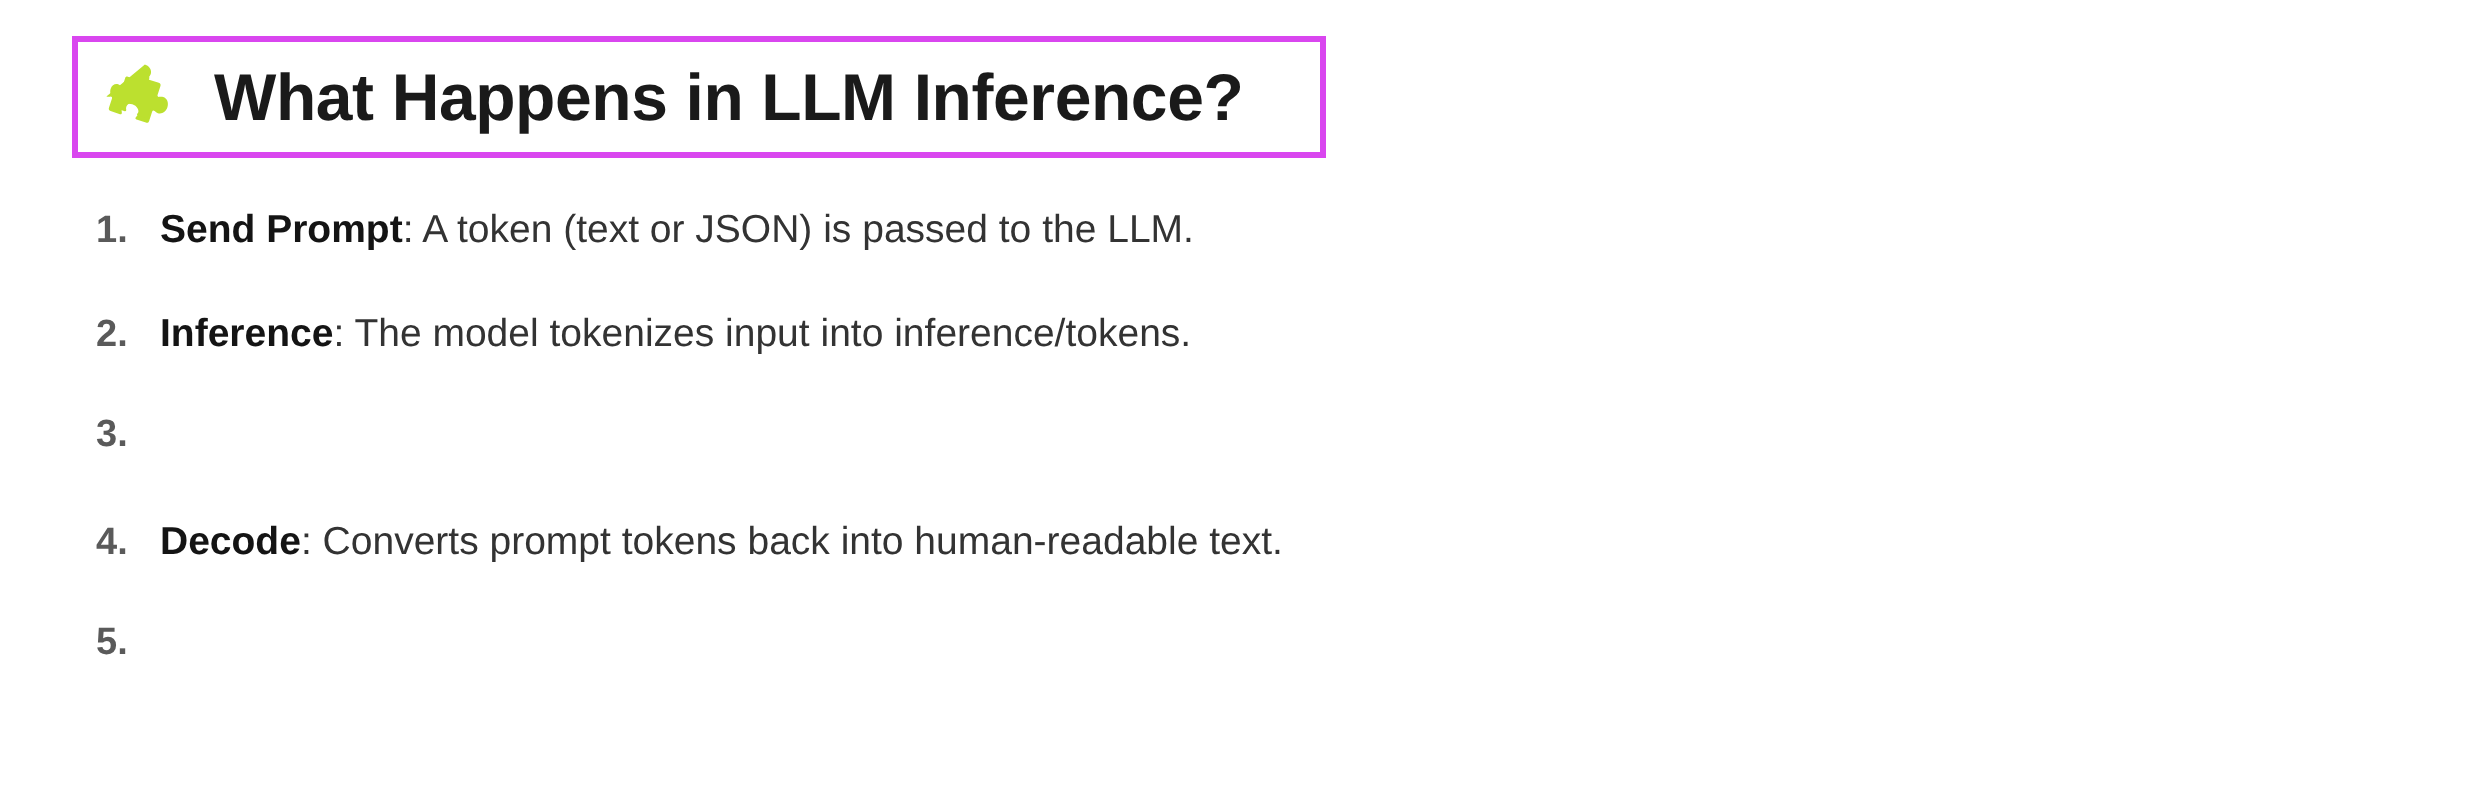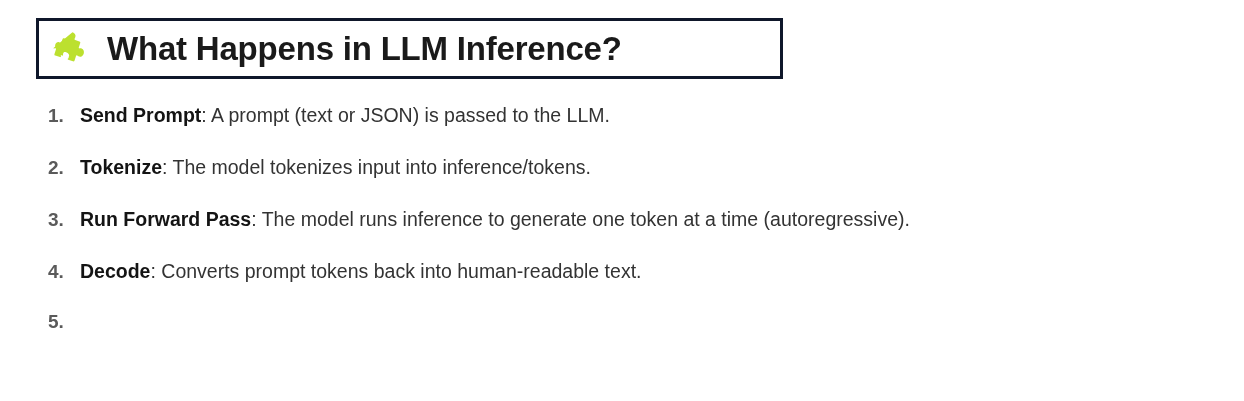--- a/index.html
+++ b/index.html
@@ -20,24 +20,24 @@
     width: 1244px;
     height: 401px;
     background: #ffffff;
   }
 
   
   .title-box {
     position: absolute;
     left: 36px;
     top: 18px;
-    width: 747px;
+    width: 627px;
     height: 61px;
     box-sizing: border-box;
-    border: 3px solid #0f172a;
+    border: 3px solid #d946ef;
     background: #ffffff;
     display: flex;
     align-items: center;
     padding-left: 14px;
   }
 
   .puzzle-icon {
     width: 38px;
     height: 38px;
     flex: 0 0 38px;
@@ -109,31 +109,30 @@
         <path fill="#bce02f" d="M21.8 9.2c3.6 0 6.2 2.3 6.2 5.3 0 1-.3 1.9-.8 2.7-.4.8-.1 1.6.9 1.6h7.4c1.2 0 1.9.7 1.9 1.9v6.8c0 .9.9 1.3 1.6.9.8-.4 1.6-.8 2.7-.8 2.9 0 5.3 2.6 5.3 6.2s-2.3 6.2-5.3 6.2c-1 0-1.9-.3-2.7-.8-.8-.4-1.6-.1-1.6.9v7.1c0 1.2-.7 1.9-1.9 1.9h-7.1c-.9 0-1.3-.9-.9-1.6.4-.8.8-1.6.8-2.7 0-2.9-2.6-5.3-6.2-5.3s-6.2 2.3-6.2 5.3c0 1 .3 1.9.8 2.7.4.8.1 1.6-.9 1.6h-7.1c-1.2 0-1.9-.7-1.9-1.9v-7.1c0-.9-.9-1.3-1.6-.9-.8.4-1.6.8-2.7.8-2.9 0-5.3-2.6-5.3-6.2s2.3-6.2 5.3-6.2c1 0 1.9.3 2.7.8.8.4 1.6.1 1.6-.9v-7.4c0-1.2.7-1.9 1.9-1.9h6.8c.9 0 1.3-.9.9-1.6-.4-.8-.8-1.6-.8-2.7 0-2.9 2.6-5.3 6.2-5.3z" transform="translate(6 4) scale(0.92)"></path>
       </g>
     </svg>
     <div class="title-text">What Happens in LLM Inference?</div>
   </div>
 
   <div class="steps">
 
     <div class="step">
       <div class="step-num">1.</div>
-      <div class="step-body"><span class="step-term">Send Prompt</span><span class="step-desc">: </span><span class="step-desc">A prompt (text or JSON) is passed to the LLM.</span></div>
+      <div class="step-body"><span class="step-term">Send Prompt</span><span class="step-desc">: </span><span class="step-desc">A token (text or JSON) is passed to the LLM.</span></div>
     </div>
 
     <div class="step">
       <div class="step-num">2.</div>
-      <div class="step-body"><span class="step-term">Tokenize</span><span class="step-desc">: </span><span class="step-desc">The model tokenizes input into inference/tokens.</span></div>
+      <div class="step-body"><span class="step-term">Inference</span><span class="step-desc">: </span><span class="step-desc">The model tokenizes input into inference/tokens.</span></div>
     </div>
 
     <div class="step">
       <div class="step-num">3.</div>
-      <div class="step-body"><span class="step-term">Run Forward Pass</span><span class="step-desc">: </span><span class="step-desc">The model runs inference to generate one token at a time (autoregressive).</span></div>
     </div>
 
     <div class="step">
       <div class="step-num">4.</div>
       <div class="step-body"><span class="step-term">Decode</span><span class="step-desc">: </span><span class="step-desc">Converts prompt tokens back into human-readable text.</span></div>
     </div>
 
     <div class="step">
       <div class="step-num">5.</div>
     </div>

